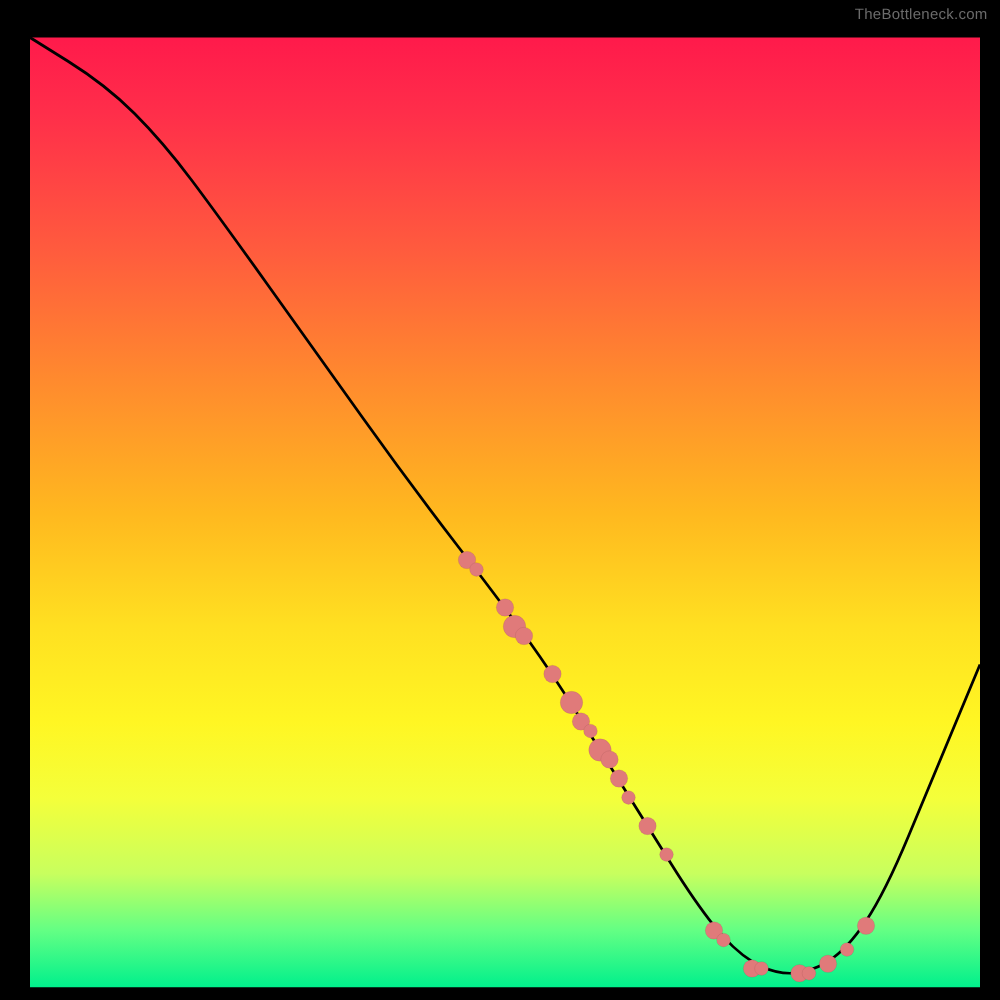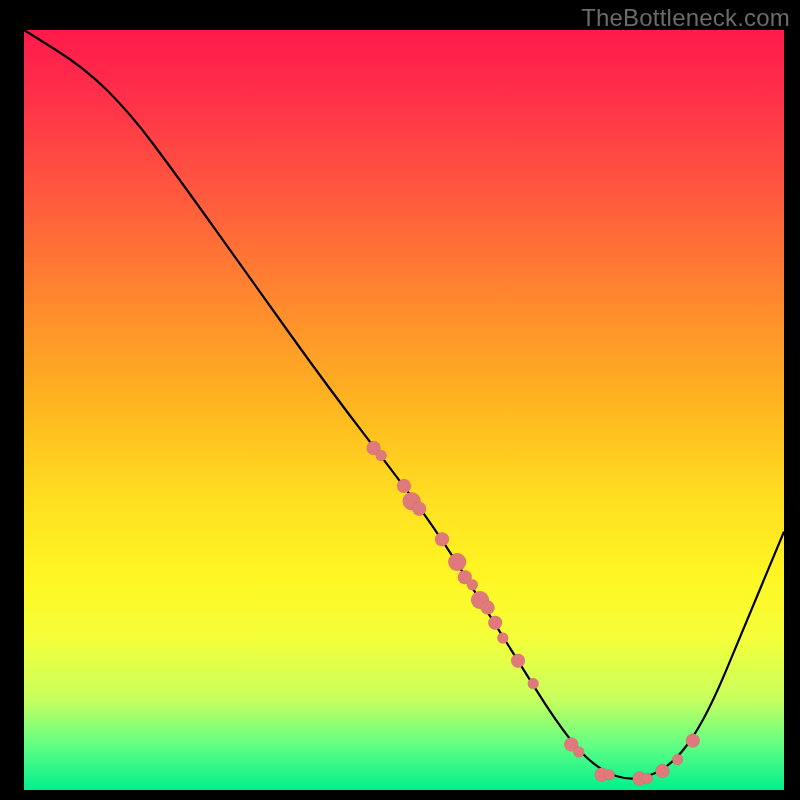--- a/index.html
+++ b/index.html
@@ -15,21 +15,21 @@
     position: relative;
     width: 800px;
     height: 800px;
     background: #000;
   }
   .attribution {
     position: absolute;
     top: 4px;
     right: 10px;
     color: #6b6b6b;
-    font-size: 24px;
+    font-size: 12px;
     font-weight: 500;
     letter-spacing: 0.2px;
   }
   .plot {
     position: absolute;
     left: 22px;
     top: 30px;
     width: 760px;
     height: 760px;
     background: linear-gradient(to bottom,

